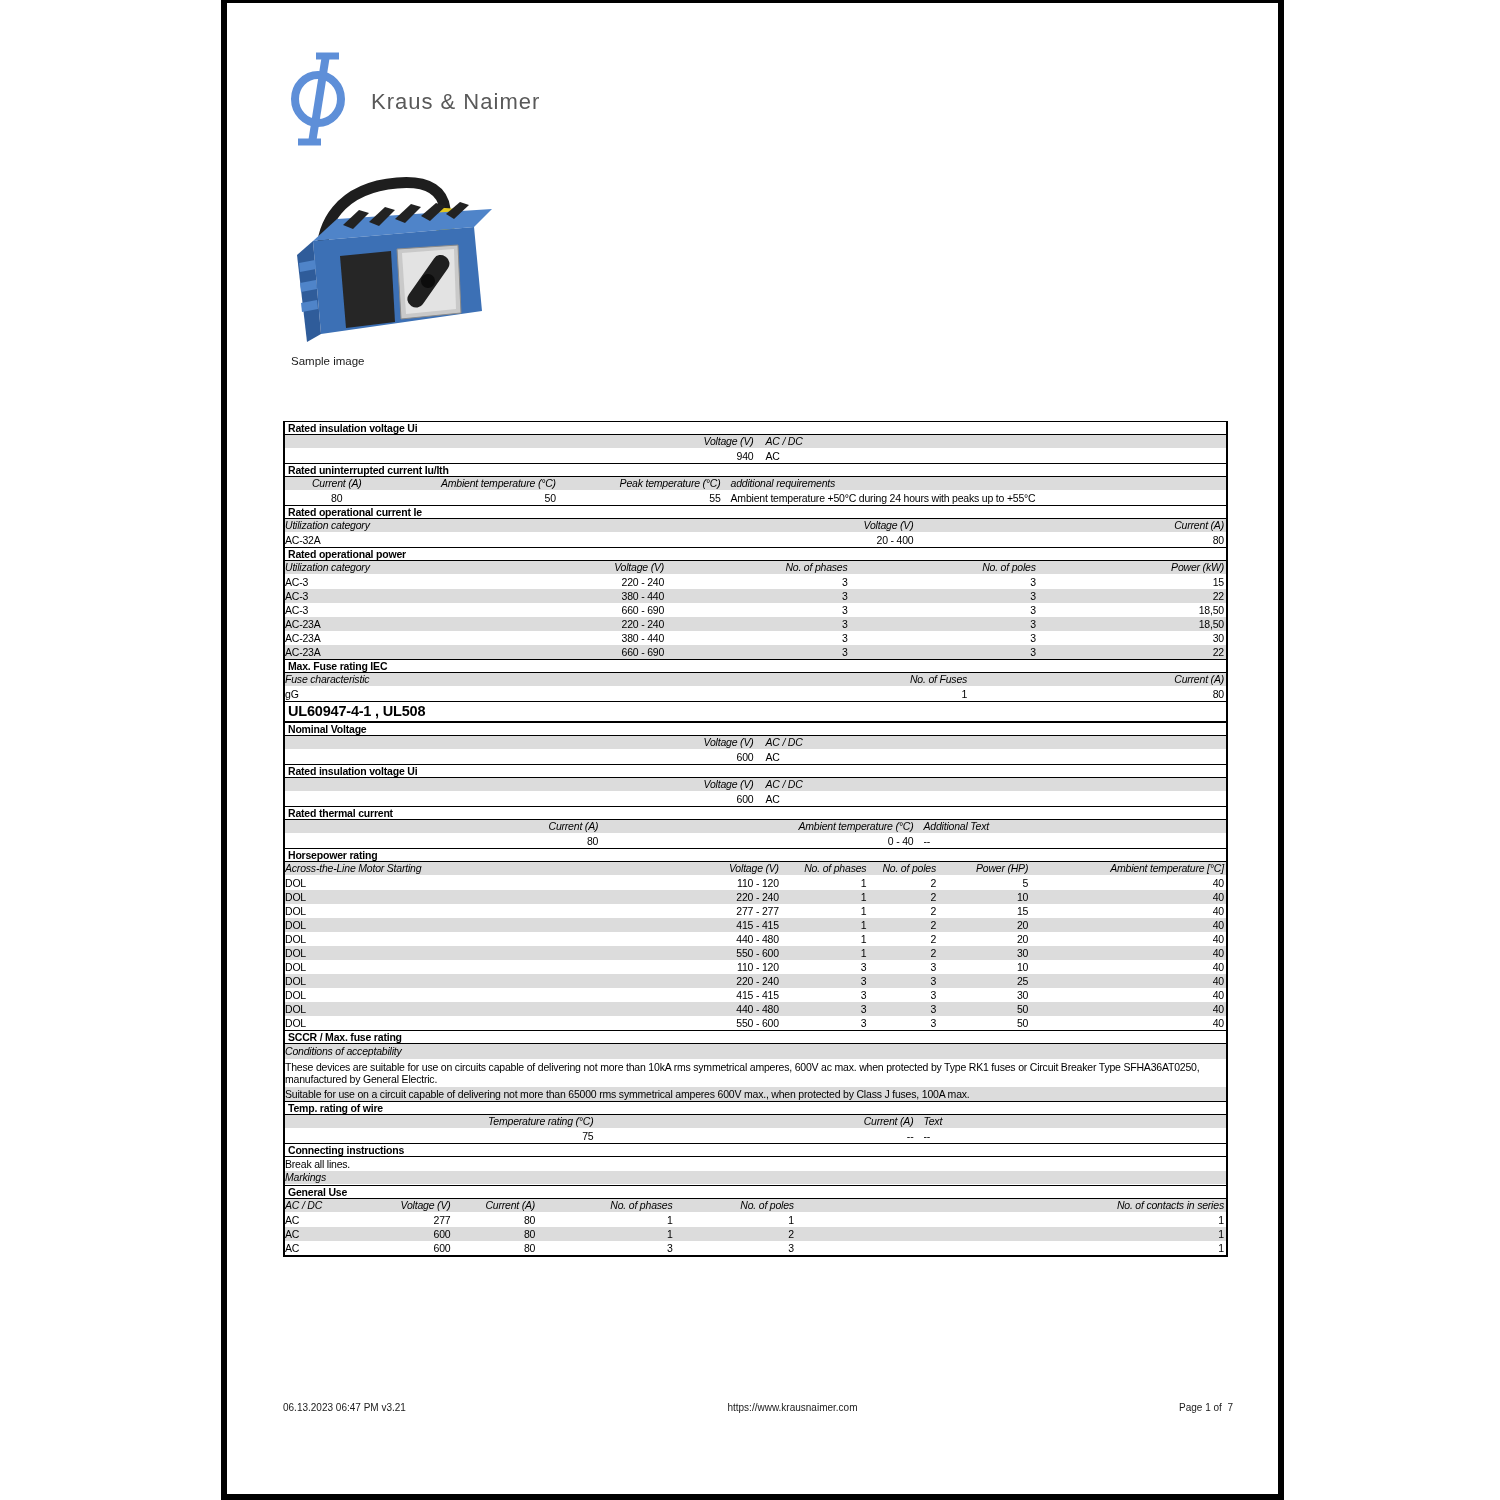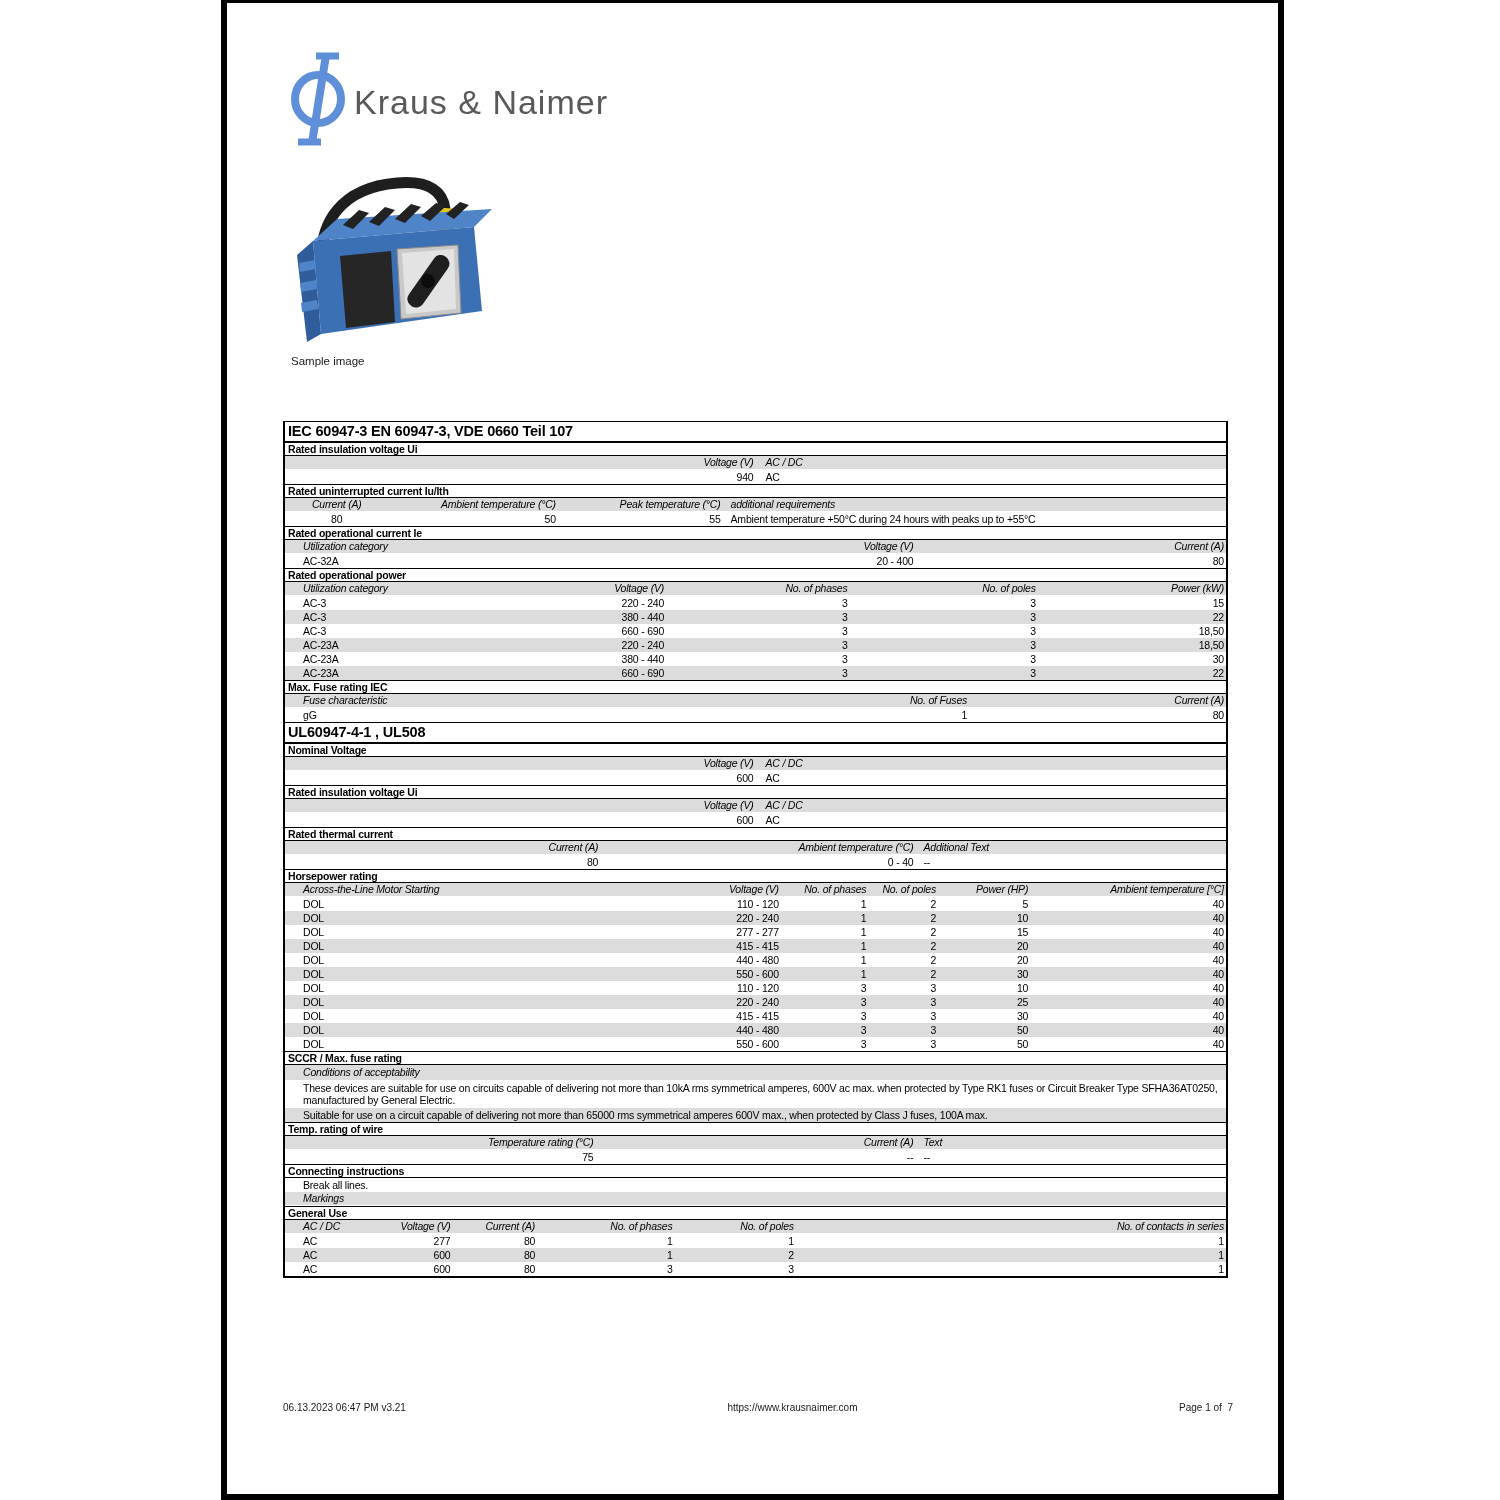--- a/index.html
+++ b/index.html
@@ -8,21 +8,21 @@
     font-family:"Liberation Sans", sans-serif;color:#000;
   }
   .page{
     position:absolute;left:221px;top:0;width:1063px;height:1500px;box-sizing:border-box;
     background:#fff;border-left:6px solid #000;border-right:6px solid #000;
     border-top:3px solid #000;border-bottom:6px solid #000;
   }
   
   .logo{position:absolute;left:62px;top:48px;display:flex;align-items:center;}
   .logo svg{display:block;}
-  .logo-text{font-size:34px;color:#595959;letter-spacing:1px;margin-left:7px;margin-top:6px;}
+  .logo-text{font-size:22px;color:#595959;letter-spacing:1px;margin-left:24px;margin-top:6px;}
   
   .product{position:absolute;left:58px;top:158px;width:222px;height:192px;}
   .caption{position:absolute;left:64px;top:352px;font-size:11.5px;color:#1a1a1a;}
   
   .card{
     position:absolute;left:630px;top:155px;width:368px;height:211px;box-sizing:border-box;
     border-radius:10px;padding:27px 20px 0 30px;
   }
   .card-title{font-size:25px;font-weight:bold;margin:0 0 24px 0;color:#111;}
   .card-field{font-size:13.5px;line-height:21px;color:#111;}
@@ -36,21 +36,21 @@
     font-size:10.5px;font-weight:bold;height:12px;line-height:12px;padding-left:3px;
     border-top:1px solid #000;border-bottom:1px solid #000;white-space:nowrap;overflow:hidden;
   }
   .sec-title.big{height:19px;line-height:19px;font-size:14.5px;}
   .spec-table > :first-child{border-top:none;}
   .row{display:flex;height:14px;line-height:14px;font-size:10.5px;}
   .row.hdr{height:13px;line-height:13px;font-style:italic;border-bottom:1px solid #fff;}
   .row.wrap{height:auto;}
   .row.wrap .cell{white-space:normal;line-height:12.5px;padding-top:1px;padding-bottom:1px;}
   .cell{box-sizing:border-box;white-space:nowrap;overflow:hidden;}
-  .a-l{text-align:left;padding-left:18px;}
+  .a-l{text-align:left;padding-left:0;}
   .a-r{text-align:right;padding-right:2px;}
   .a-c{text-align:center;}
   
   .footer{
     position:absolute;left:56px;top:1399px;width:950px;display:flex;align-items:baseline;
     font-size:10px;color:#1a1a1a;
   }
   .footer .f-left{flex:0 0 auto;}
   .footer .f-center{flex:1 1 auto;text-align:center;}
   .footer .f-right{flex:0 0 auto;white-space:pre;}
@@ -97,21 +97,20 @@
       <g transform="rotate(35 143 120)">
         <rect x="135" y="90" width="17" height="60" rx="8" fill="#1f1f1f"></rect>
       </g>
       <circle cx="143" cy="120" r="7" fill="#0c0c0c"></circle>
     </svg>
   </div>
   <div class="caption">Sample image</div>
 
 
   <div class="spec-table" id="spec-table">
-      <div class="sec-title big">IEC 60947-3 EN 60947-3, VDE 0660 Teil 107</div>
       <div class="sec-title">Rated insulation voltage Ui</div>
       <div class="row hdr" style="background: rgb(220, 220, 220);">
         <div class="cell a-r" style="width: 50%;">Voltage (V)</div>
         <div class="cell a-l" style="width: 50%; padding-left: 10px;">AC / DC</div>
       </div>
       <div class="row plain">
         <div class="cell a-r" style="width: 50%;">940</div>
         <div class="cell a-l" style="width: 50%; padding-left: 10px;">AC</div>
       </div>
       <div class="sec-title">Rated uninterrupted current Iu/Ith</div>

